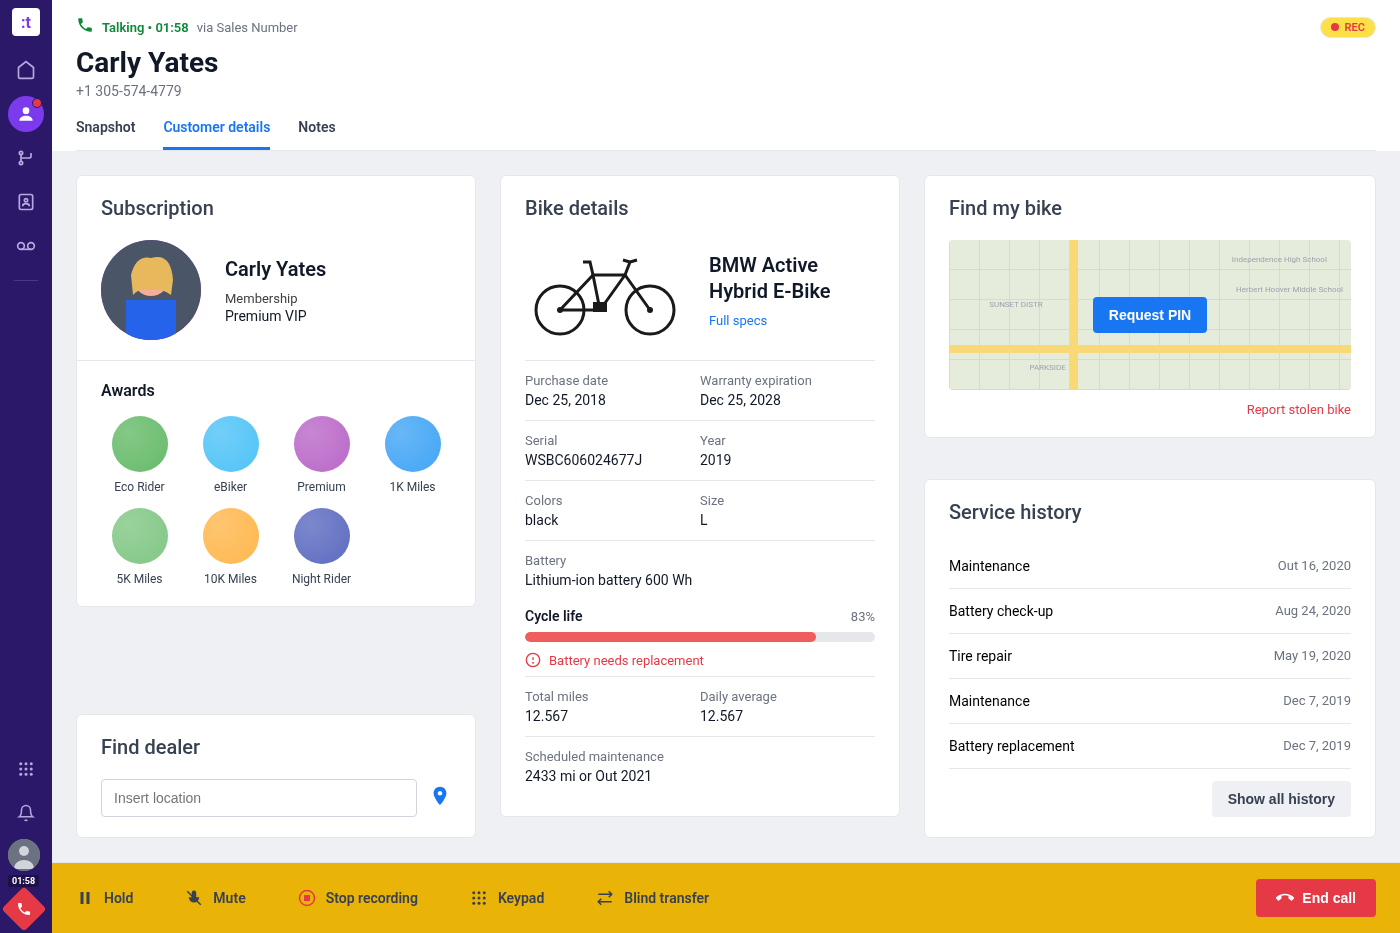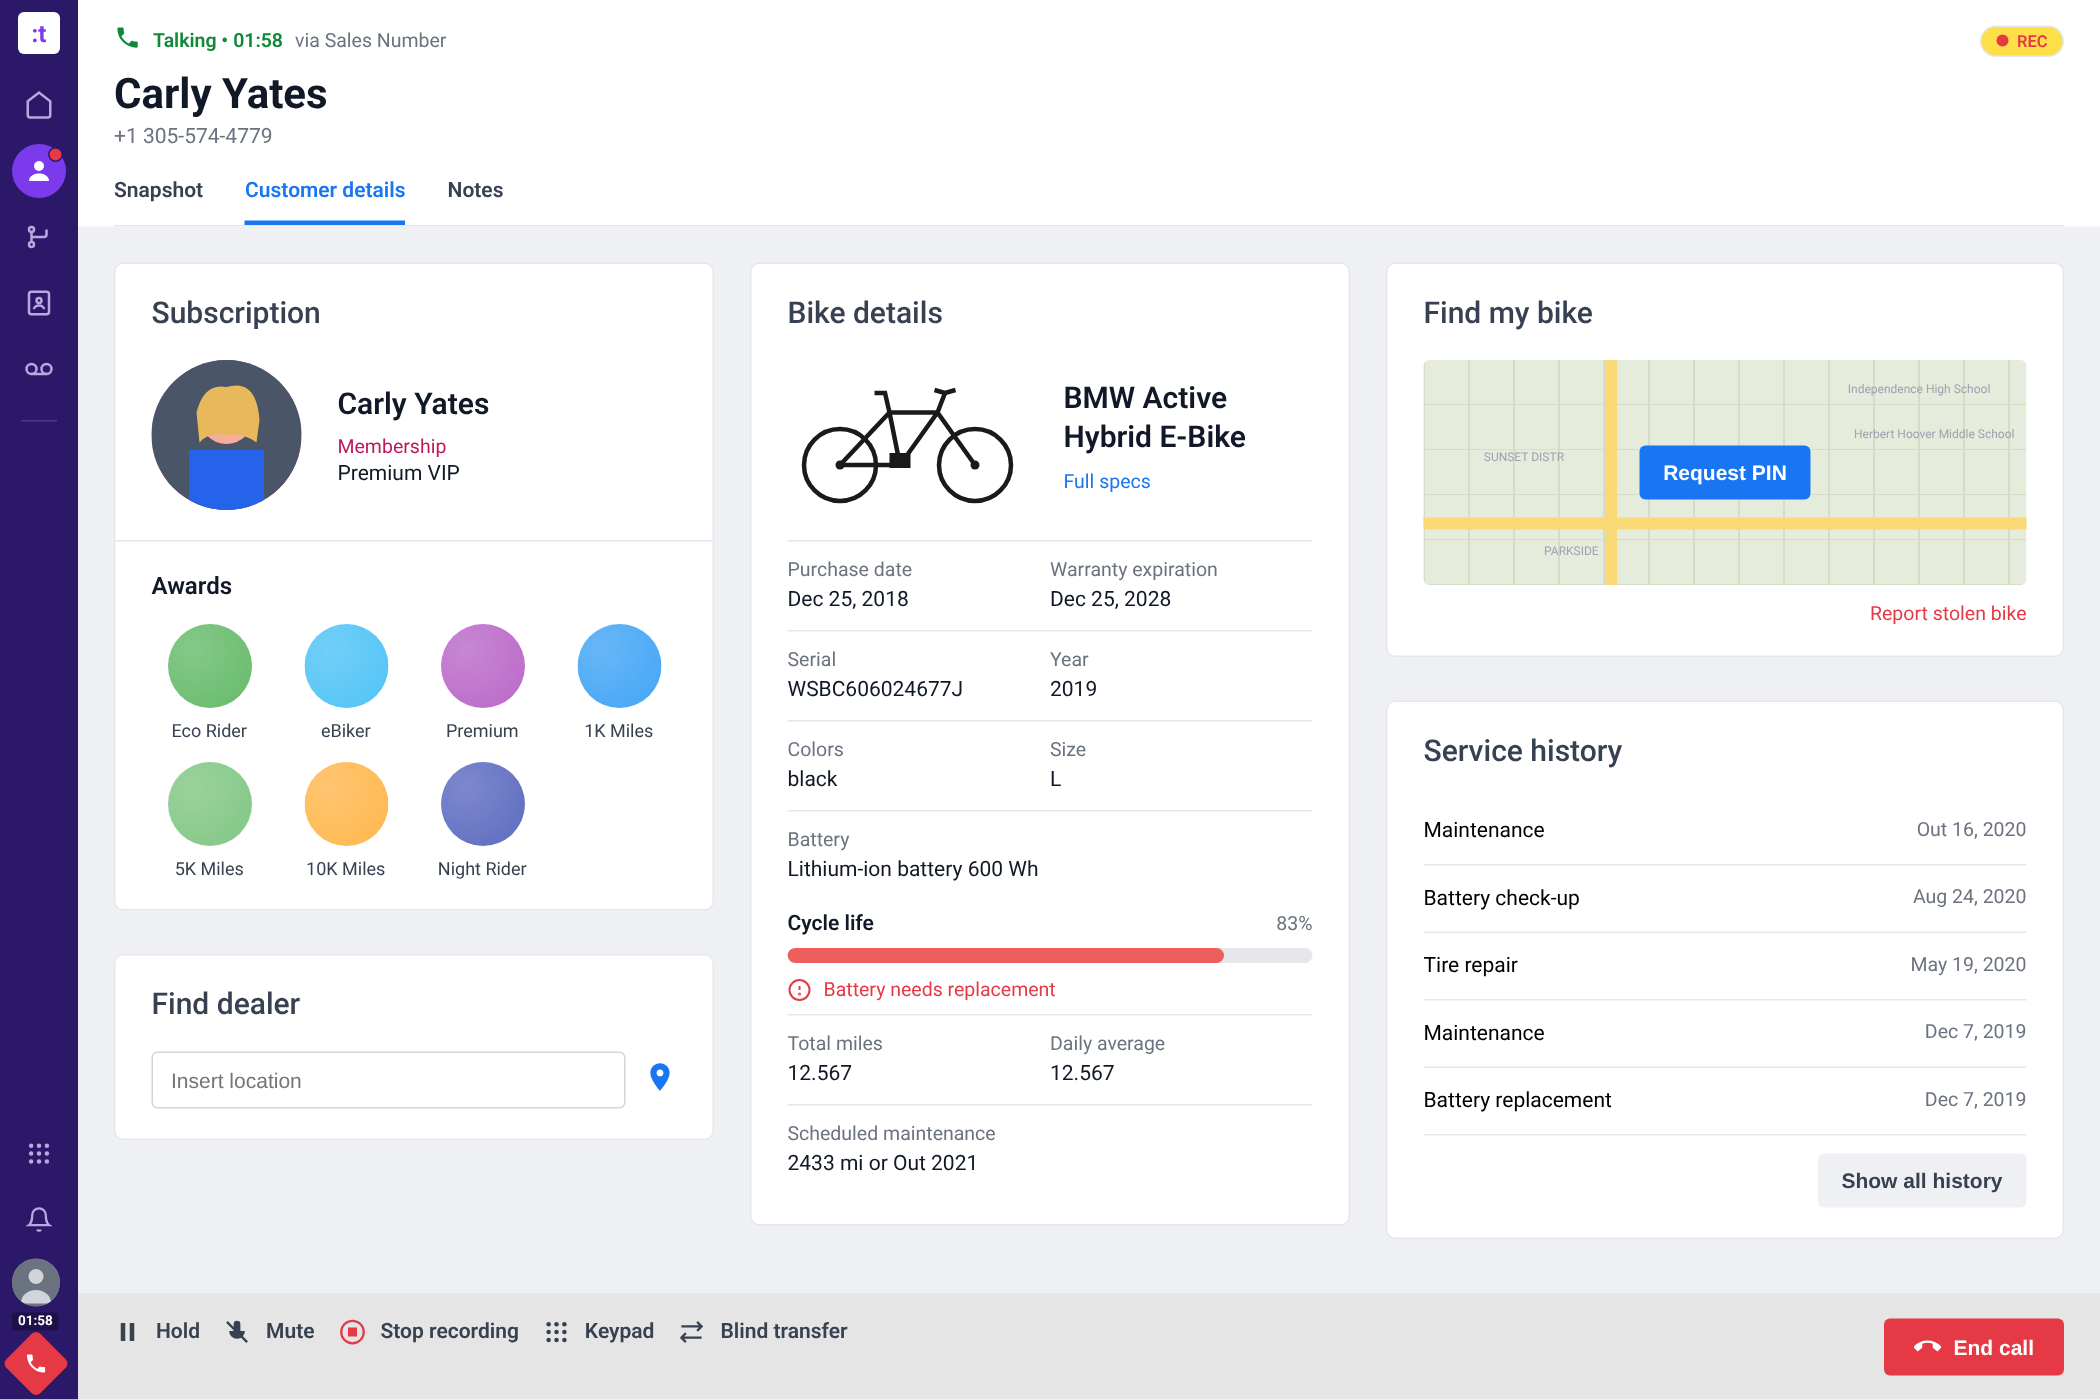--- a/index.html
+++ b/index.html
@@ -23,27 +23,27 @@
 .status-text { color: #0f8838; font-weight: 600; font-size: 13px; }
 .via-text { color: #6b7280; font-size: 13px; }
 .rec-badge { margin-left: auto; display: flex; align-items: center; gap: 6px; background: #fde047; border: 1px solid #e5e7eb; border-radius: 12px; padding: 3px 10px; font-size: 11px; color: #e63946; font-weight: 600; }
 .rec-dot { width: 8px; height: 8px; background: #e63946; border-radius: 50%; }
 .customer-name { font-size: 28px; font-weight: 700; color: #111827; margin-bottom: 4px; }
 .customer-phone { font-size: 14px; color: #6b7280; margin-bottom: 20px; }
 .tabs { display: flex; gap: 28px; border-bottom: 1px solid #e5e7eb; }
 .tab { padding-bottom: 12px; font-size: 14px; font-weight: 600; color: #374151; cursor: pointer; border-bottom: 3px solid transparent; }
 .tab.active { color: #1976f2; border-bottom-color: #1976f2; }
 .content { flex: 1; overflow-y: auto; padding: 24px; background: #eef0f3; display: grid; grid-template-columns: 400px 400px 1fr; gap: 24px; }
-.col { display: flex; flex-direction: column; gap: 29px; }
+.col { display: flex; flex-direction: column; gap: 29px; justify-content: space-between; }
 .card { background: #fff; border: 1px solid #e5e7eb; border-radius: 6px; padding: 20px 24px; }
 .card-title { font-size: 20px; font-weight: 500; color: #374151; margin-bottom: 20px; }
 .sub-row { display: flex; align-items: center; gap: 24px; margin-bottom: 20px; }
 .avatar-lg { width: 100px; height: 100px; border-radius: 50%; background: linear-gradient(135deg, #8b5cf6, #ec4899); overflow: hidden; flex-shrink: 0; }
 .sub-name { font-size: 20px; font-weight: 600; color: #111827; margin-bottom: 10px; }
-.sub-label { font-size: 13px; color: #be185d; margin-bottom: 2px; }
+.sub-label { font-size: 13px; color: #404040; margin-bottom: 2px; }
 .sub-value { font-size: 14px; color: #111827; }
 .card-divider { height: 1px; background: #e5e7eb; margin: 0 -24px 20px; }
 .awards-title { font-size: 16px; font-weight: 600; color: #111827; margin-bottom: 16px; }
 .awards-grid { display: grid; grid-template-columns: repeat(4, 1fr); gap: 14px; }
 .award { display: flex; flex-direction: column; align-items: center; gap: 8px; }
 .award-icon { width: 56px; height: 56px; border-radius: 50%; }
 .award-label { font-size: 12px; color: #374151; text-align: center; }
 .dealer-row { display: flex; gap: 12px; align-items: center; }
 .dealer-input { flex: 1; border: 1px solid #d1d5db; border-radius: 4px; padding: 10px 12px; font-size: 14px; }
 .pin-icon { color: #1976f2; }
@@ -60,21 +60,21 @@
 .cycle-pct { font-size: 13px; color: #6b7280; }
 .progress { height: 10px; background: #e5e7eb; border-radius: 5px; overflow: hidden; margin-bottom: 10px; }
 .progress-fill { height: 100%; background: #f05d5d; border-radius: 5px; }
 .warning { display: flex; align-items: center; gap: 8px; color: #e63946; font-size: 13px; margin-bottom: 8px; }
 .map-area { height: 150px; background: #e5ecdb; border-radius: 4px; margin-bottom: 12px; position: relative; display: flex; align-items: center; justify-content: center; background-image: repeating-linear-gradient(0deg, #d5dcc7 0, #d5dcc7 1px, transparent 1px, transparent 30px), repeating-linear-gradient(90deg, #d5dcc7 0, #d5dcc7 1px, transparent 1px, transparent 30px); }
 .btn-primary { background: #1976f2; color: #fff; border: none; padding: 10px 16px; border-radius: 4px; font-size: 14px; font-weight: 600; cursor: pointer; }
 .report-link { color: #e63946; font-size: 13px; text-align: right; display: block; cursor: pointer; }
 .history-row { display: flex; justify-content: space-between; padding: 14px 0; border-bottom: 1px solid #e5e7eb; font-size: 14px; }
 .history-date { color: #6b7280; font-size: 13px; }
 .btn-secondary { background: #eef0f3; border: none; padding: 10px 16px; border-radius: 4px; font-size: 14px; font-weight: 600; cursor: pointer; color: #374151; float: right; margin-top: 12px; }
-.footer { display: flex; align-items: flex-start; padding: 16px 24px; background: #e5e5e5; border-top: 1px solid #e5e7eb; gap: 16px; }
+.footer { display: flex; align-items: center; padding: 16px 24px; background: #eab308; border-top: 1px solid #e5e7eb; gap: 52px; }
 .footer-btn { display: flex; align-items: center; gap: 10px; font-size: 14px; font-weight: 600; color: #374151; cursor: pointer; }
 .footer-btn svg { flex-shrink: 0; }
 .btn-endcall { margin-left: auto; background: #e63946; color: #fff; border: none; padding: 10px 20px; border-radius: 4px; font-size: 14px; font-weight: 600; display: flex; align-items: center; gap: 8px; cursor: pointer; }
 .map-road-h { position: absolute; height: 8px; background: #f9d976; width: 100%; top: 70%; }
 .map-road-v { position: absolute; width: 8px; background: #f9d976; height: 100%; left: 30%; }
 .map-lbl { position:absolute; font-size:8px; color:#9ca3af; }
 </style>
 </head>
 <body>
 

